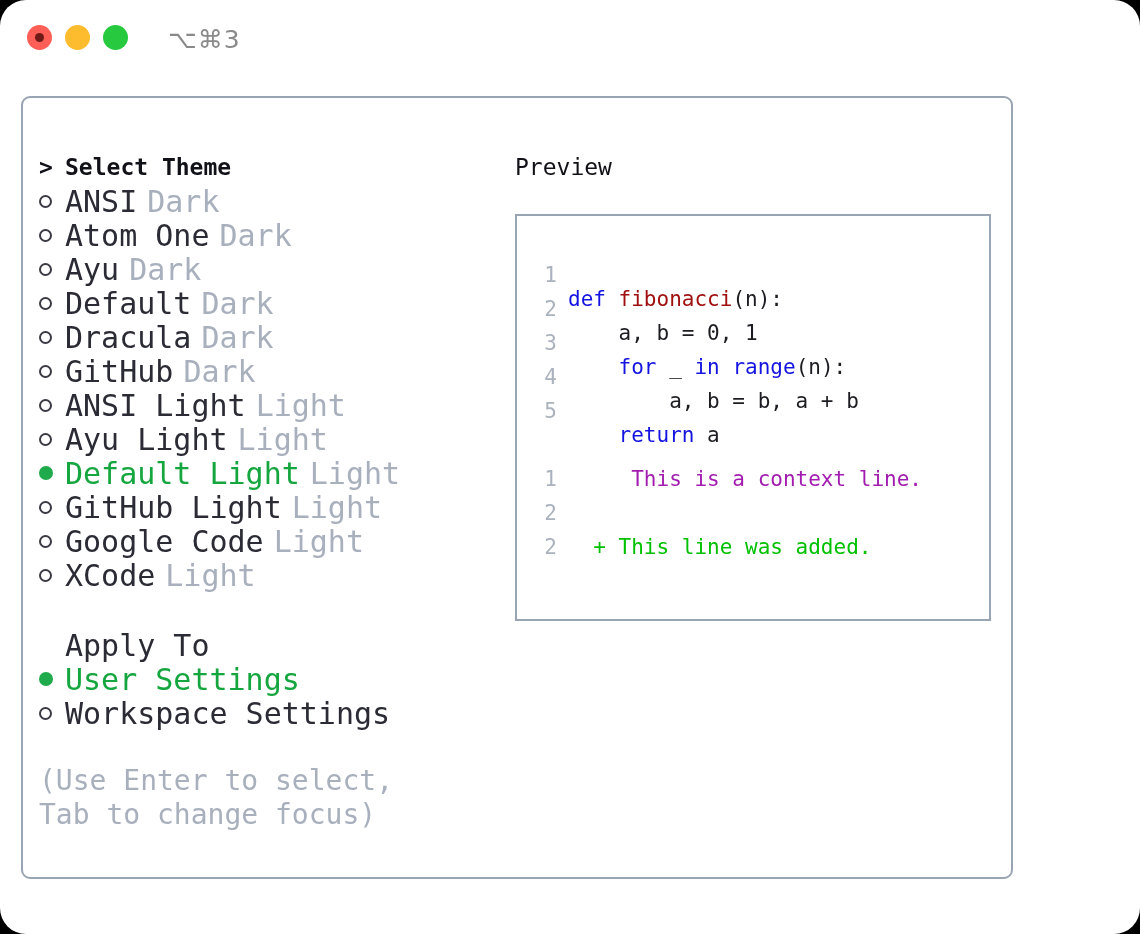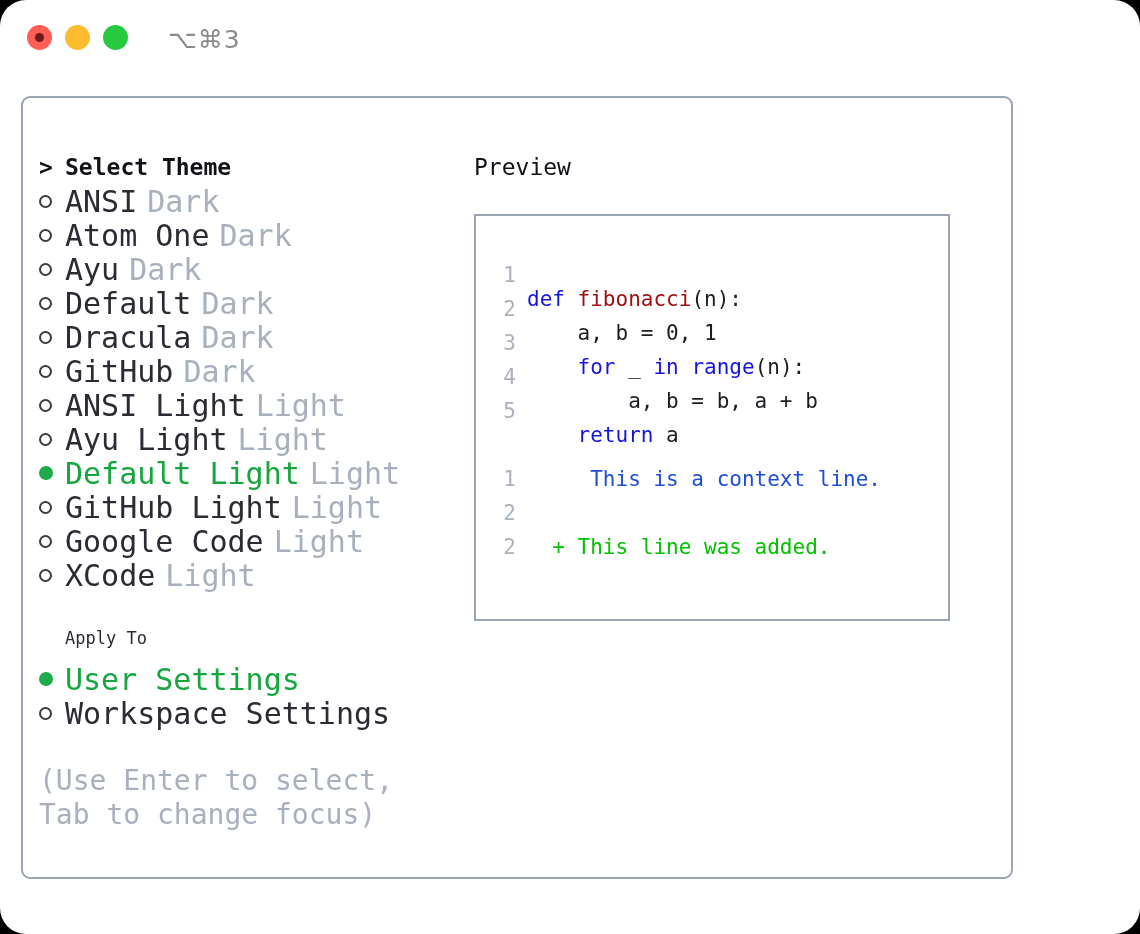--- a/index.html
+++ b/index.html
@@ -141,41 +141,41 @@
     margin-left: 10px;
   }
   .theme-cat.sel { color: #a8b0bd; }
 
   .section-gap { height: 36px; }
 
   .applyto-header {
     height: 34px;
     display: flex;
     align-items: flex-start;
-    font-size: 17px;
+    font-size: 30px;
     color: #2b2b35;
     white-space: pre;
   }
   .applyto-header .marker { visibility: hidden; }
 
   .apply-label { color: #2b2b35; }
   .apply-label.sel { color: #16a63f; }
 
   .hint {
     margin-top: 34px;
     font-size: 28px;
     line-height: 34px;
     color: #a8b0bd;
     width: 400px;
   }
 
   
   .right-col {
     position: absolute;
-    left: 451px;
+    left: 492px;
     top: 52px;
     width: 495px;
   }
   .preview-title {
     font-size: 23px;
     color: #111118;
     height: 34px;
     display: flex;
     align-items: center;
     white-space: pre;
@@ -209,21 +209,21 @@
     color: #aab2bd;
     margin-right: 11px;
   }
   .code-text { color: #1c1c22; margin-top: 48px; }
 
   .tok-kw   { color: #1414e0; }
   .tok-fn   { color: #a01010; }
   .tok-plain{ color: #1c1c22; }
 
   .diff-gap { height: 34px; }
-  .diff-ctx { color: #1d4ed8; }
+  .diff-ctx { color: #a21caf; }
   .diff-del { color: #c0170c; }
   .diff-add { color: #00c000; }
 </style>
 </head>
 <body>
 
 <div class="window">
 
   <div class="titlebar">
     <div class="lights">

